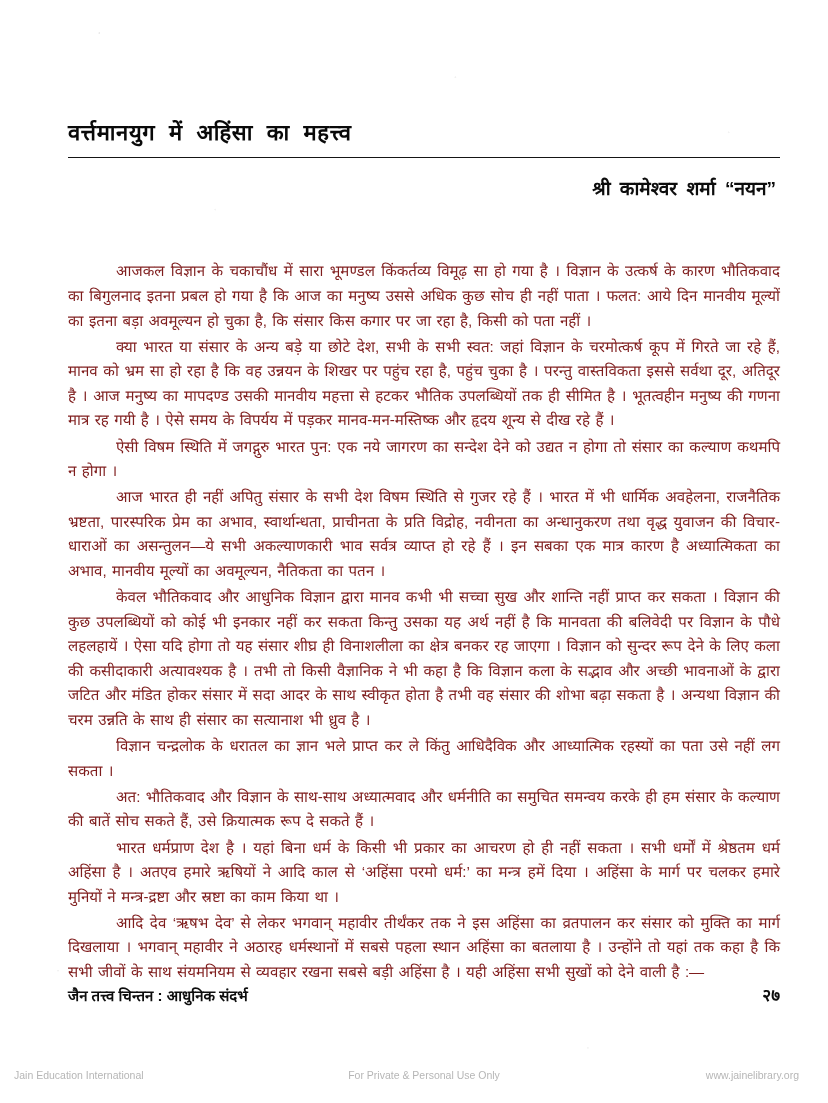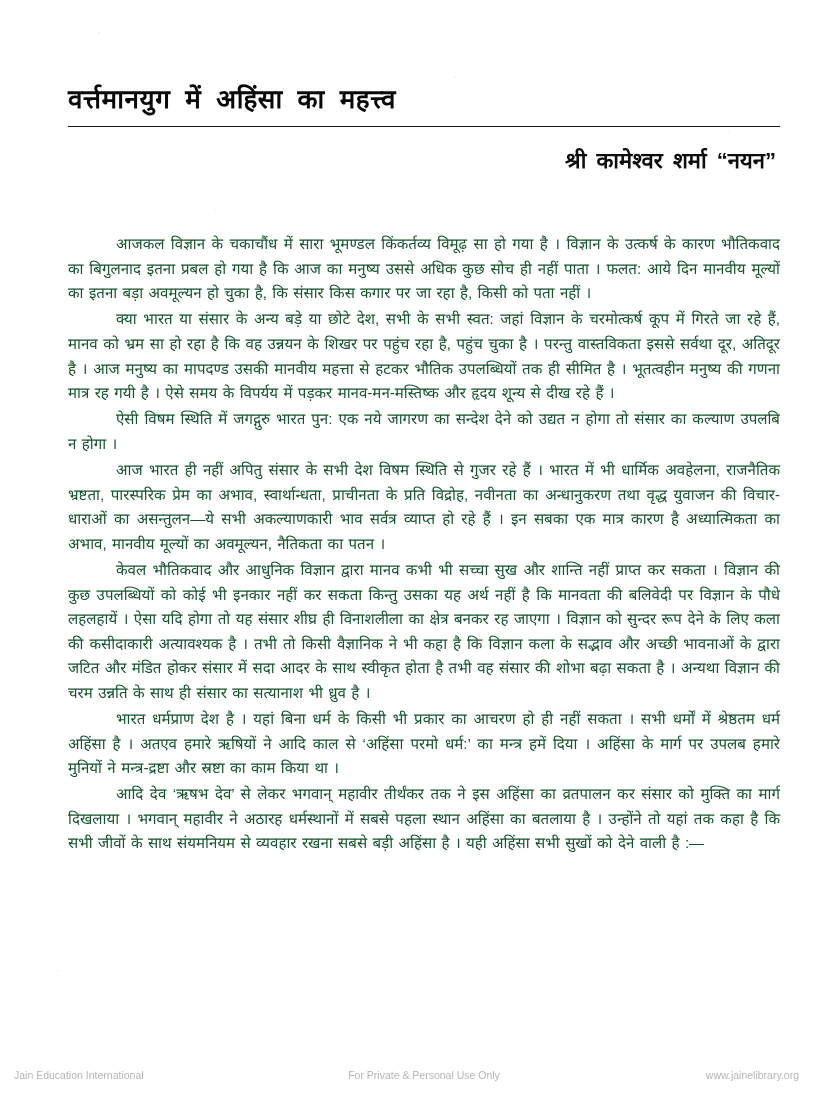--- a/index.html
+++ b/index.html
@@ -37,62 +37,62 @@
   
   .content {
     position: absolute;
     left: 68px;
     top: 0;
     width: 712px;
   }
 
   .doc-title {
     margin: 0;
-    padding-top: 84px;
-    font-size: 26px;
+    padding-top: 120px;
+    font-size: 22px;
     font-weight: 700;
     letter-spacing: 0.6px;
     word-spacing: 7px;
     line-height: 1.2;
     font-family: "Liberation Sans", "DejaVu Sans", sans-serif;
     color: #090909;
   }
 
   .title-rule {
     margin-top: 11px;
     width: 712px;
     height: 0;
     border-top: 1.6px solid #151515;
   }
 
   .byline {
     margin-top: 17px;
     text-align: right;
     padding-right: 4px;
-    font-size: 22px;
+    font-size: 19px;
     font-weight: 700;
     word-spacing: 4px;
     font-family: "Liberation Sans", "DejaVu Sans", sans-serif;
     color: #0d0d0d;
   }
 
   .body-text {
     margin-top: 58px;
   }
 
   .body-text p {
     margin: 0 0 1.5px 0;
     text-indent: 48px;
     text-align: justify;
     text-justify: inter-word;
     font-size: 15.1px;
     line-height: 24.6px;
     word-spacing: 1.2px;
     font-family: "Liberation Sans", "DejaVu Sans", sans-serif;
-    color: #14532d;
+    color: #7f1d1d;
   }
 
   .body-text p:last-child { margin-bottom: 14px; }
 
   
   .book-footer {
     position: absolute;
     left: 68px;
     top: 983px;
     width: 712px;
@@ -133,29 +133,35 @@
 
     <h1 class="doc-title">वर्त्तमानयुग में अहिंसा का महत्त्व</h1>
 
     <div class="title-rule"></div>
 
     <div class="byline">श्री कामेश्वर शर्मा “नयन”</div>
 
     <div class="body-text">
       <p>आजकल विज्ञान के चकाचौंध में सारा भूमण्डल किंकर्तव्य विमूढ़ सा हो गया है । विज्ञान के उत्कर्ष के कारण भौतिकवाद का बिगुलनाद इतना प्रबल हो गया है कि आज का मनुष्य उससे अधिक कुछ सोच ही नहीं पाता । फलत: आये दिन मानवीय मूल्यों का इतना बड़ा अवमूल्यन हो चुका है, कि संसार किस कगार पर जा रहा है, किसी को पता नहीं ।</p>
       <p>क्या भारत या संसार के अन्य बड़े या छोटे देश, सभी के सभी स्वत: जहां विज्ञान के चरमोत्कर्ष कूप में गिरते जा रहे हैं, मानव को भ्रम सा हो रहा है कि वह उन्नयन के शिखर पर पहुंच रहा है, पहुंच चुका है । परन्तु वास्तविकता इससे सर्वथा दूर, अतिदूर है । आज मनुष्य का मापदण्ड उसकी मानवीय महत्ता से हटकर भौतिक उपलब्धियों तक ही सीमित है । भूतत्वहीन मनुष्य की गणना मात्र रह गयी है । ऐसे समय के विपर्यय में पड़कर मानव-मन-मस्तिष्क और हृदय शून्य से दीख रहे हैं ।</p>
-      <p>ऐसी विषम स्थिति में जगद्गुरु भारत पुन: एक नये जागरण का सन्देश देने को उद्यत न होगा तो संसार का कल्याण उपलबि न होगा ।</p>
+      <p>ऐसी विषम स्थिति में जगद्गुरु भारत पुन: एक नये जागरण का सन्देश देने को उद्यत न होगा तो संसार का कल्याण कथमपि न होगा ।</p>
       <p>आज भारत ही नहीं अपितु संसार के सभी देश विषम स्थिति से गुजर रहे हैं । भारत में भी धार्मिक अवहेलना, राजनैतिक भ्रष्टता, पारस्परिक प्रेम का अभाव, स्वार्थान्धता, प्राचीनता के प्रति विद्रोह, नवीनता का अन्धानुकरण तथा वृद्ध युवाजन की विचार-धाराओं का असन्तुलन—ये सभी अकल्याणकारी भाव सर्वत्र व्याप्त हो रहे हैं । इन सबका एक मात्र कारण है अध्यात्मिकता का अभाव, मानवीय मूल्यों का अवमूल्यन, नैतिकता का पतन ।</p>
       <p>केवल भौतिकवाद और आधुनिक विज्ञान द्वारा मानव कभी भी सच्चा सुख और शान्ति नहीं प्राप्त कर सकता । विज्ञान की कुछ उपलब्धियों को कोई भी इनकार नहीं कर सकता किन्तु उसका यह अर्थ नहीं है कि मानवता की बलिवेदी पर विज्ञान के पौधे लहलहायें । ऐसा यदि होगा तो यह संसार शीघ्र ही विनाशलीला का क्षेत्र बनकर रह जाएगा । विज्ञान को सुन्दर रूप देने के लिए कला की कसीदाकारी अत्यावश्यक है । तभी तो किसी वैज्ञानिक ने भी कहा है कि विज्ञान कला के सद्भाव और अच्छी भावनाओं के द्वारा जटित और मंडित होकर संसार में सदा आदर के साथ स्वीकृत होता है तभी वह संसार की शोभा बढ़ा सकता है । अन्यथा विज्ञान की चरम उन्नति के साथ ही संसार का सत्यानाश भी ध्रुव है ।</p>
-      <p>भारत धर्मप्राण देश है । यहां बिना धर्म के किसी भी प्रकार का आचरण हो ही नहीं सकता । सभी धर्मों में श्रेष्ठतम धर्म अहिंसा है । अतएव हमारे ऋषियों ने आदि काल से ‘अहिंसा परमो धर्म:’ का मन्त्र हमें दिया । अहिंसा के मार्ग पर उपलब हमारे मुनियों ने मन्त्र-द्रष्टा और स्रष्टा का काम किया था ।</p>
+      <p>विज्ञान चन्द्रलोक के धरातल का ज्ञान भले प्राप्त कर ले किंतु आधिदैविक और आध्यात्मिक रहस्यों का पता उसे नहीं लग सकता ।</p>
+      <p>अत: भौतिकवाद और विज्ञान के साथ-साथ अध्यात्मवाद और धर्मनीति का समुचित समन्वय करके ही हम संसार के कल्याण की बातें सोच सकते हैं, उसे क्रियात्मक रूप दे सकते हैं ।</p>
+      <p>भारत धर्मप्राण देश है । यहां बिना धर्म के किसी भी प्रकार का आचरण हो ही नहीं सकता । सभी धर्मों में श्रेष्ठतम धर्म अहिंसा है । अतएव हमारे ऋषियों ने आदि काल से ‘अहिंसा परमो धर्म:’ का मन्त्र हमें दिया । अहिंसा के मार्ग पर चलकर हमारे मुनियों ने मन्त्र-द्रष्टा और स्रष्टा का काम किया था ।</p>
       <p>आदि देव ‘ऋषभ देव’ से लेकर भगवान् महावीर तीर्थंकर तक ने इस अहिंसा का व्रतपालन कर संसार को मुक्ति का मार्ग दिखलाया । भगवान् महावीर ने अठारह धर्मस्थानों में सबसे पहला स्थान अहिंसा का बतलाया है । उन्होंने तो यहां तक कहा है कि सभी जीवों के साथ संयमनियम से व्यवहार रखना सबसे बड़ी अहिंसा है । यही अहिंसा सभी सुखों को देने वाली है :—</p>
     </div>
 
   </div>
 
+  <div class="book-footer">
+    <span>जैन तत्त्व चिन्तन : आधुनिक संदर्भ</span>
+    <span class="folio">२७</span>
+  </div>
 
   <div class="scan-footer">
     <span class="sf-left">Jain Education International</span>
     <span class="sf-center">For Private &amp; Personal Use Only</span>
     <span class="sf-right">www.jainelibrary.org</span>
   </div>
 
 </div>
 
 </body></html>

